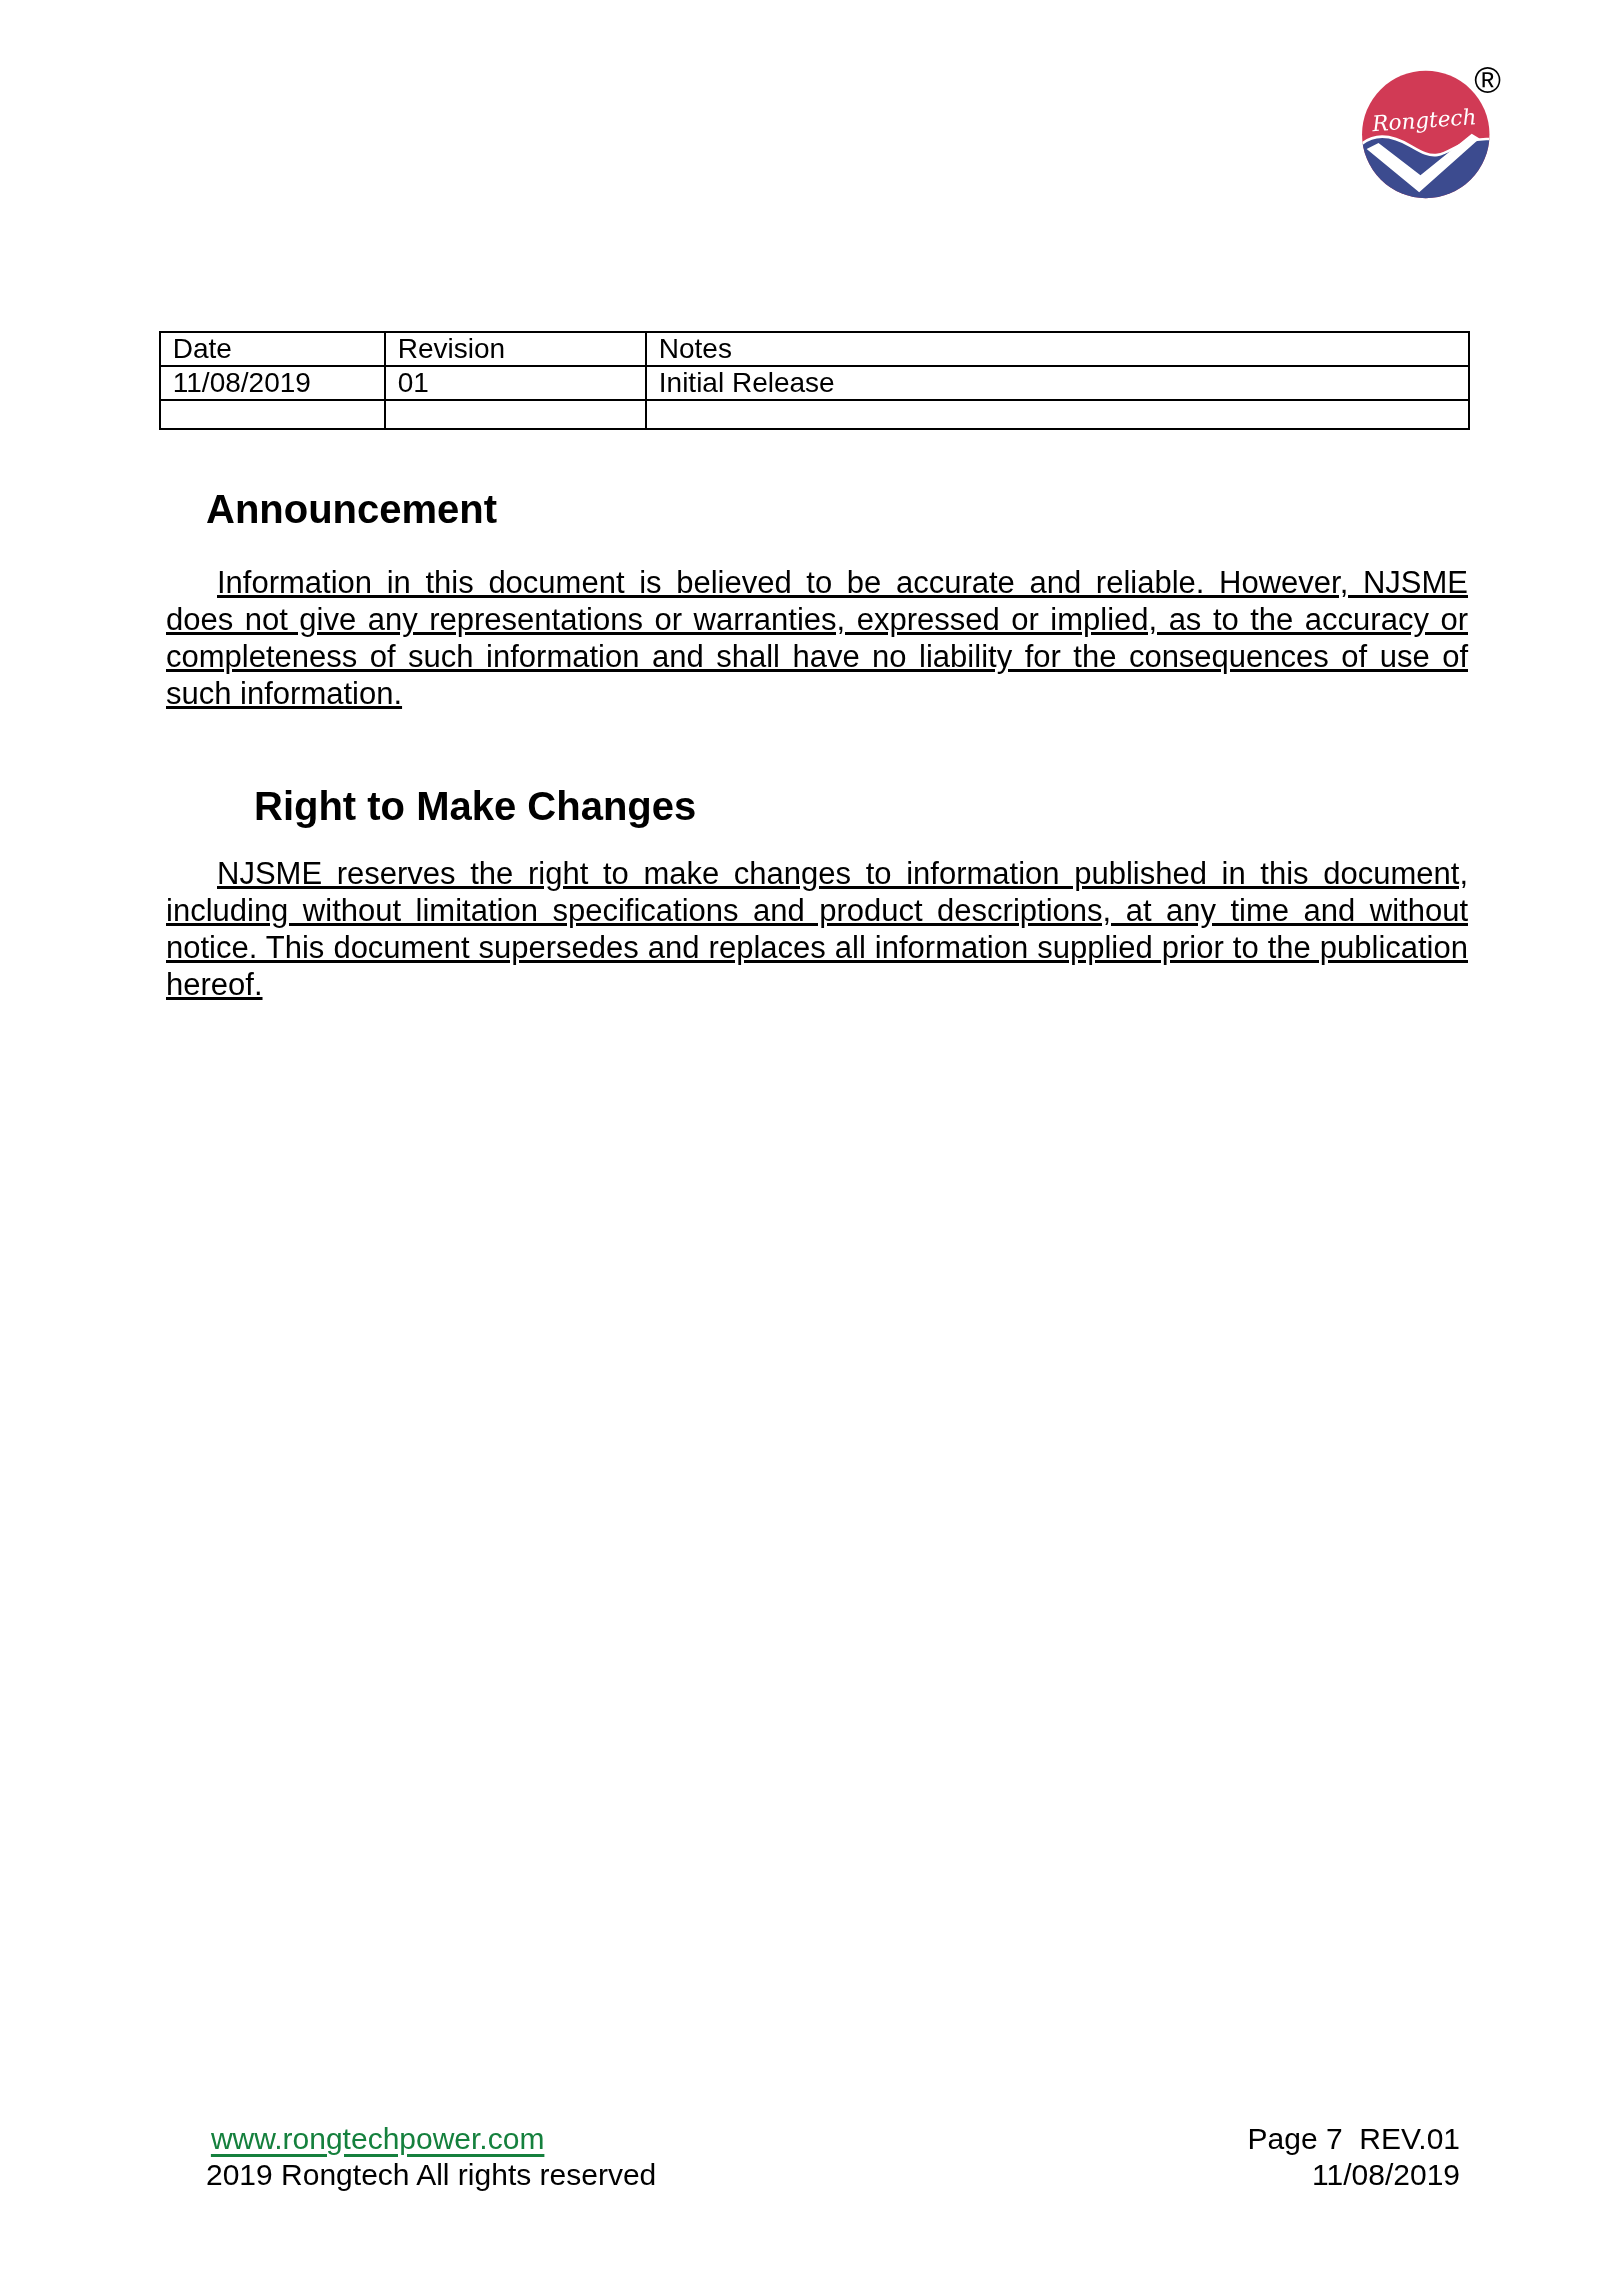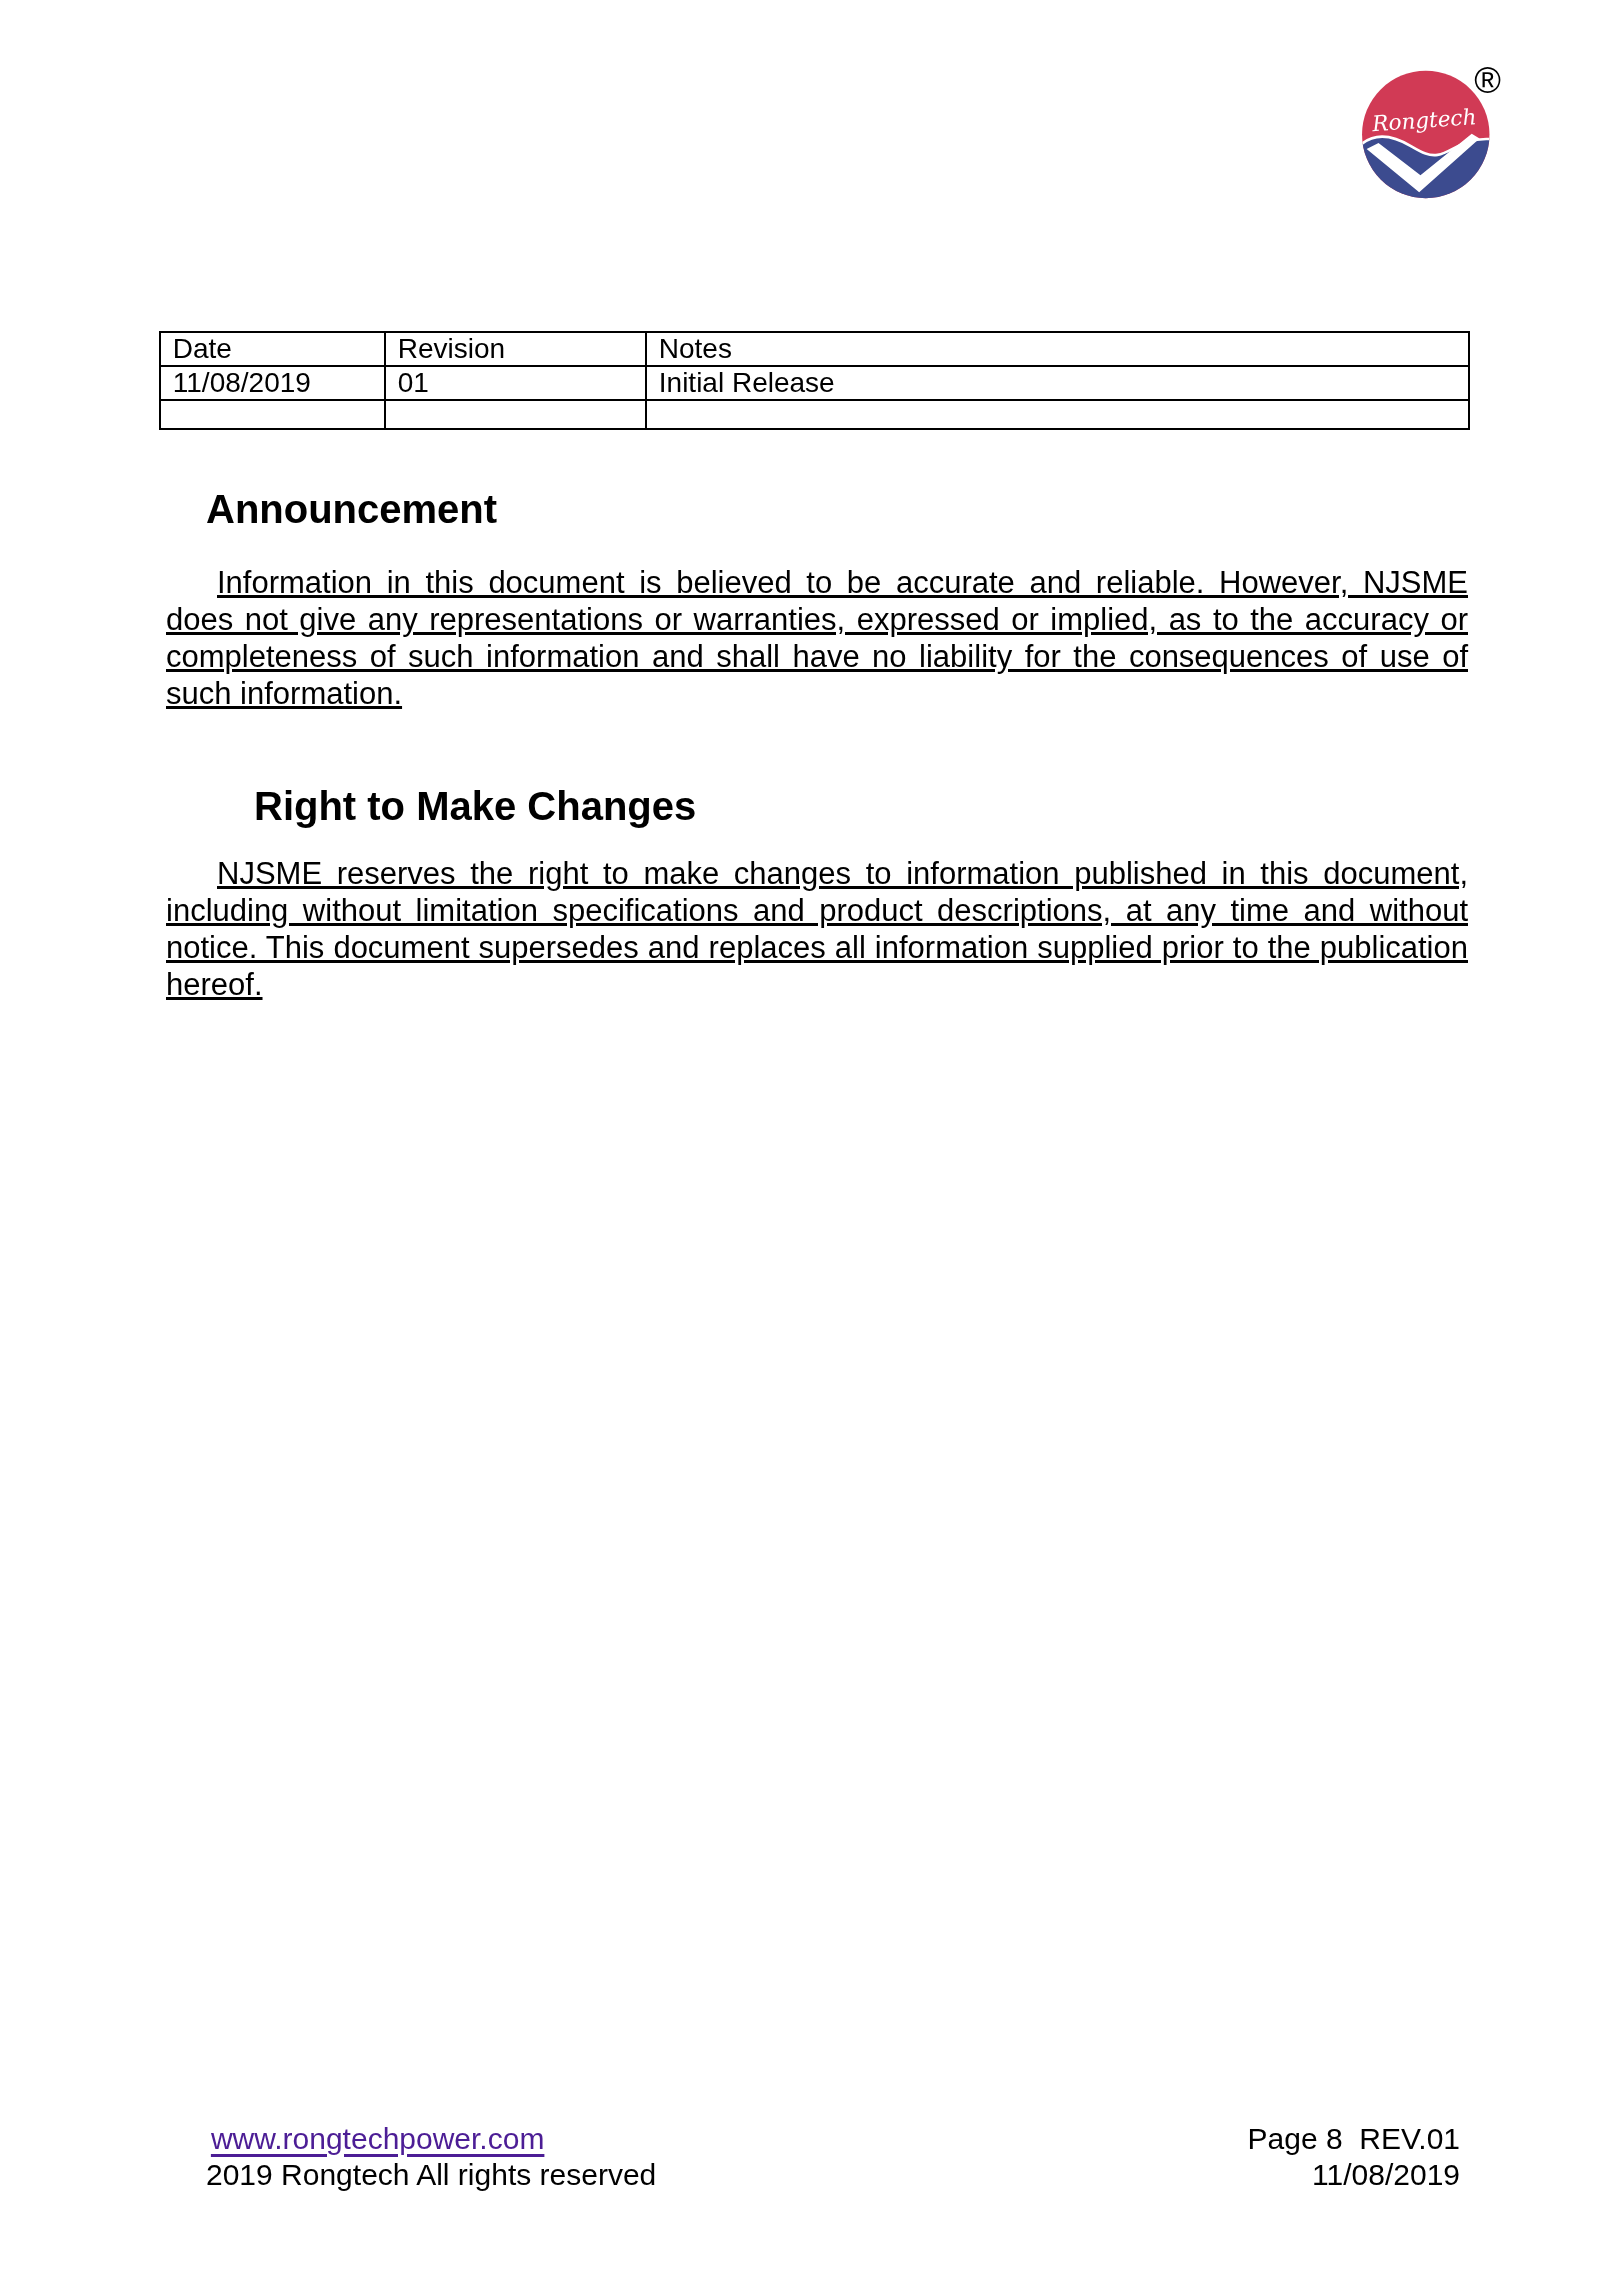--- a/index.html
+++ b/index.html
@@ -76,21 +76,21 @@
 
   
   .footer-left {
     position: absolute;
     left: 206px;
     top: 2121px;
     font-size: 30px;
     line-height: 36px;
   }
   .footer-left a {
-    color: #4c1d95;
+    color: #15803d;
     text-decoration: underline;
     text-decoration-thickness: 2.9px;
     text-underline-offset: 4.9px;
     margin-left: 4.9px;
   }
   .footer-right {
     position: absolute;
     right: 160px;
     top: 2121px;
     font-size: 30px;
@@ -156,18 +156,18 @@
   <p class="sec-body" id="body-2">NJSME reserves the right to make changes to information published in this document, including without limitation specifications and product descriptions, at any time and without notice. This document supersedes and replaces all information supplied prior to the publication hereof.</p>
 
   <div class="footer-left">
     <div>
       <a href="#">www.rongtechpower.com</a>
     </div>
     <div>2019 Rongtech All rights reserved</div>
   </div>
 
   <div class="footer-right">
-    <div class="pre-space">Page 8  REV.01</div>
+    <div class="pre-space">Page 7  REV.01</div>
     <div>11/08/2019</div>
   </div>
 
 </div>
 
 
 </body></html>

